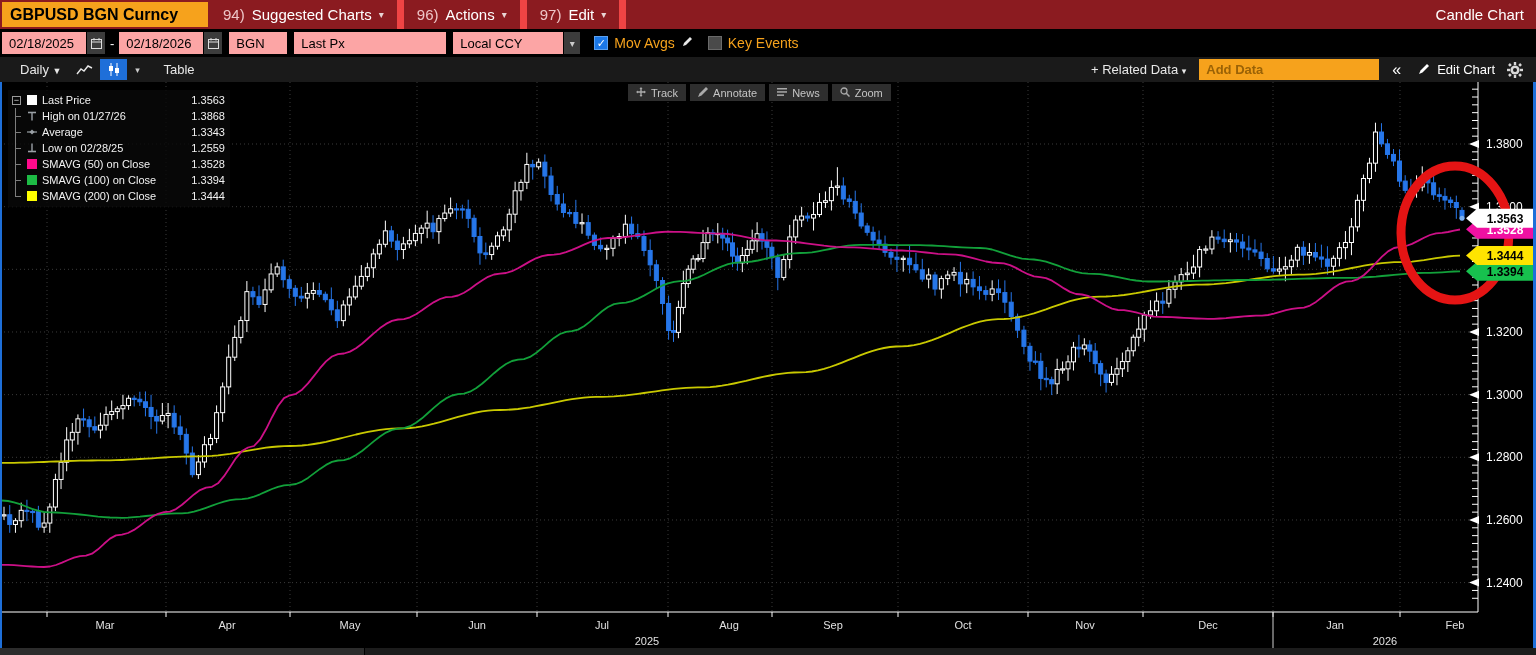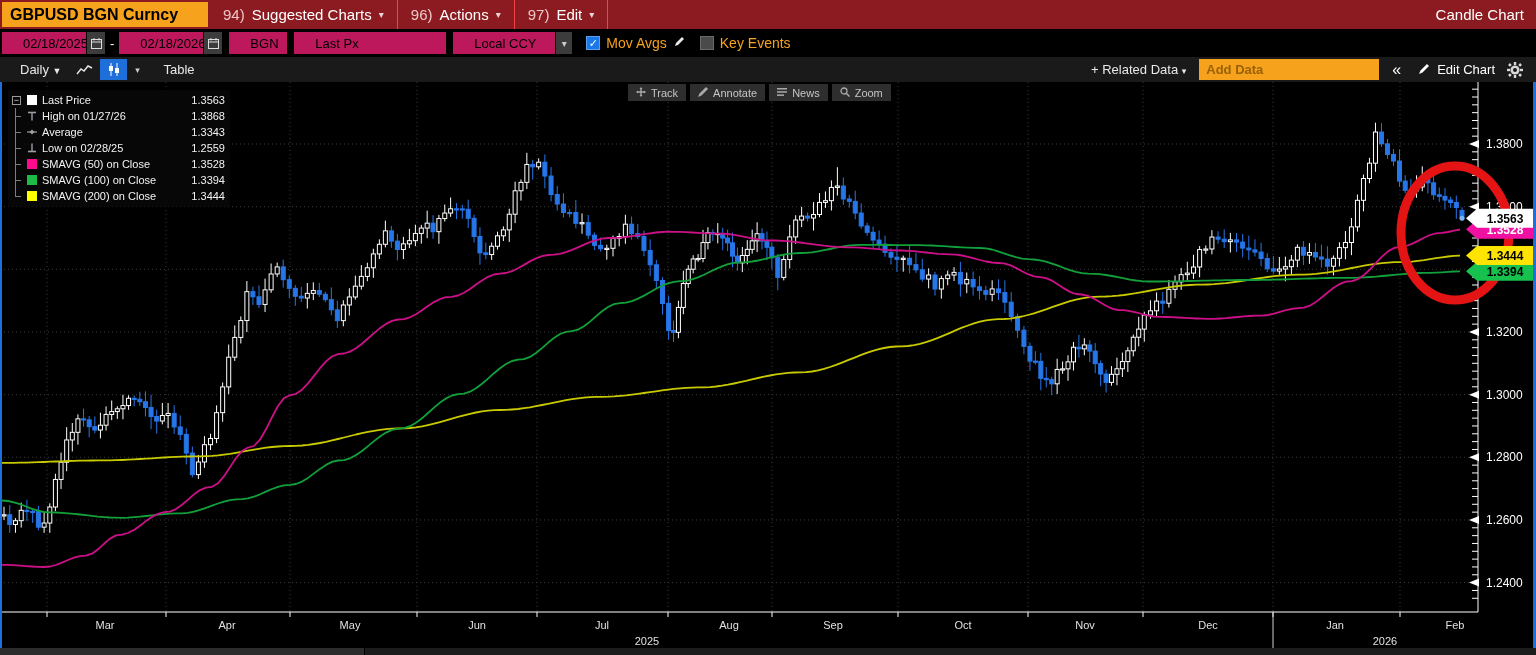--- a/index.html
+++ b/index.html
@@ -2,28 +2,28 @@
 <html><head>
 <meta charset="utf-8">
 <style>
   html,body{margin:0;padding:0;background:#000;}
   *{box-sizing:border-box;font-family:"Liberation Sans","DejaVu Sans",sans-serif;}
   #app{position:relative;width:1536px;height:655px;background:#000;overflow:hidden;}
 
   
   .r1{height:29px;background:#8b1b20;display:flex;align-items:stretch;justify-content:space-between;}
   .ticker-box{background:#f6a21c;color:#000;font-weight:bold;font-size:16px;margin:2px;padding:0 8px;display:flex;align-items:center;width:206px;white-space:nowrap;}
-  .menu-item{color:#fff;font-size:15px;padding:0 13px;display:flex;align-items:center;gap:7px;border-right:1px solid #ef4444;white-space:nowrap;cursor:default;}
+  .menu-item{color:#fff;font-size:15px;padding:0 13px;display:flex;align-items:center;gap:7px;border-right:7px solid #ef4444;white-space:nowrap;cursor:default;}
   .menu-num{color:#eec6c8;}
   .caret{font-size:10px;color:#e8d5d5;}
   .r1-right{margin-left:auto;color:#fff;font-weight:normal;font-size:15px;display:flex;align-items:center;padding-right:12px;}
 
   
   .r2{height:28px;background:#000;display:flex;align-items:center;padding-left:2px;}
-  .field{background:#be185d;color:#000;font-size:13px;height:22px;display:flex;align-items:center;padding:0 21px;white-space:nowrap;}
+  .field{background:#fca5a5;color:#000;font-size:13px;height:22px;display:flex;align-items:center;padding:0 7px;white-space:nowrap;}
   .sq-btn{width:18px;height:22px;background:#3c3c3c;display:flex;align-items:center;justify-content:center;margin-left:1px;}
   .dash{color:#fff;font-size:13px;padding:0 5px;}
   .gap{width:7px;}
   .chk{width:14px;height:14px;display:flex;align-items:center;justify-content:center;font-size:11px;line-height:1;}
   .chk.on{background:#1b78e8;color:#fff;border:1px solid #5aa0f0;}
   .chk.off{background:#4a4a4a;border:1px solid #6a6a6a;}
   .amber-label{color:#f6a21c;font-size:14px;padding:0 6px;white-space:nowrap;}
 
   
   .r3{height:25px;background:#1a1a1a;display:flex;align-items:center;font-size:13px;color:#e8e8e8;padding:0 5px;}
@@ -105,21 +105,21 @@
           <line x1="0.5" y1="4" x2="10.5" y2="4" stroke="#ddd"></line>
           <line x1="3" y1="0" x2="3" y2="2.5" stroke="#ddd"></line>
           <line x1="8" y1="0" x2="8" y2="2.5" stroke="#ddd"></line>
         </svg>
       </div>
     <div class="gap"></div>
     <div class="field" style="width:58px">BGN</div>
     <div class="gap"></div>
     <div class="field" style="width:152px">Last Px</div>
     <div class="gap"></div>
-    <div class="field" style="width:102px">Local CCY</div>
+    <div class="field" style="width:110px">Local CCY</div>
     <div class="sq-btn" style="width:16px">
         <span class="caret" style="color:#ccc">▾</span>
       </div>
     <div class="gap"></div>
       <div class="gap"></div>
     <div class="chk on">
         <span>✓</span>
       </div>
     <span class="amber-label">Mov Avgs</span>
     <span><svg width="13" height="13" viewBox="0 0 13 13">

